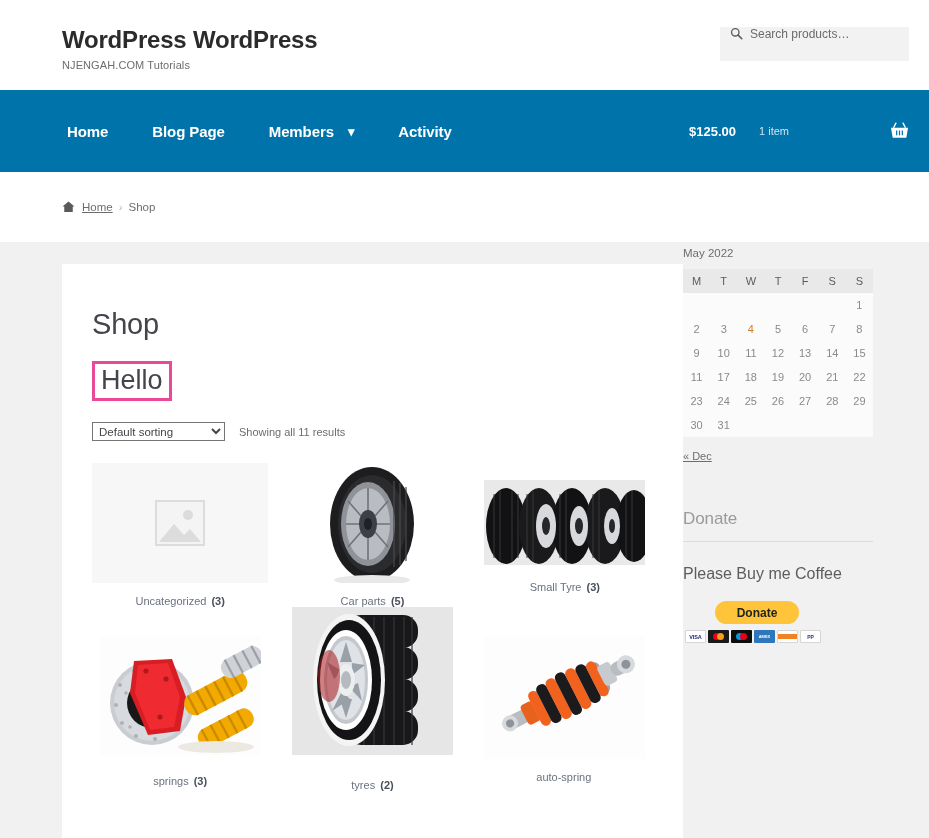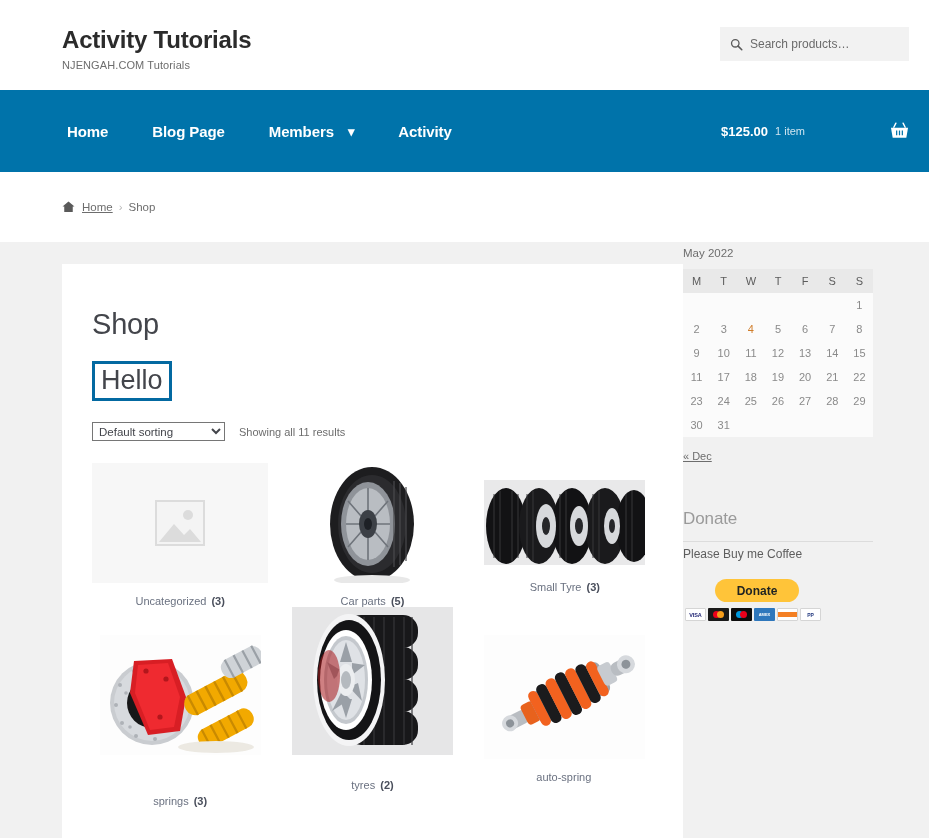--- a/index.html
+++ b/index.html
@@ -39,21 +39,21 @@
     letter-spacing: 0.1px;
   }
   .header-search {
     position: absolute;
     right: 20px;
     top: 27px;
     width: 189px;
     height: 34px;
     background: #f2f2f2;
     display: flex;
-    align-items: center;
+    align-items: flex-start;
     padding: 0 10px;
   }
   .header-search .srch-icon {
     width: 13px; height: 13px;
     margin-right: 7px;
     flex: 0 0 auto;
     display: block;
   }
   .header-search input {
     border: none;
@@ -101,21 +101,21 @@
     font-weight: bold;
     line-height: 1;
   }
   .cart-area {
     position: absolute;
     right: 20px;
     top: 0;
     height: 82px;
     display: flex;
     align-items: center;
-    gap: 0;
+    gap: 16px;
   }
   .cart-amount {
     color: #ffffff;
     font-size: 13px;
     font-weight: bold;
   }
   .cart-count {
     color: #cfe5f0;
     font-size: 11px;
     margin-left: 7px;
@@ -165,21 +165,21 @@
   }
   .page-title {
     font-size: 29px;
     font-weight: normal;
     color: #43454b;
     margin: 16px 0 0 0;
     letter-spacing: -0.2px;
   }
   .hello-box {
     display: inline-block;
-    border: 3px solid #0369a1;
+    border: 3px solid #ec4899;
     padding: 0px 6px 2px 6px;
     margin-top: 20px;
     font-size: 27px;
     color: #43454b;
     line-height: 1.2;
   }
   .shop-toolbar {
     margin-top: 21px;
     display: flex;
     align-items: center;
@@ -280,23 +280,23 @@
   .widget-heading {
     font-size: 17px;
     font-weight: normal;
     color: #9a9a9a;
     padding-bottom: 12px;
     border-bottom: 1px solid #dcdcdc;
     margin: 0;
     letter-spacing: -0.1px;
   }
   .donate-text {
-    font-size: 12px;
+    font-size: 16px;
     color: #5d5d5d;
-    margin-top: 5px;
+    margin-top: 23px;
   }
   .donate-btn-wrap {
     margin-top: 18px;
     display: flex;
     flex-direction: column;
     align-items: center;
     width: 132px;
     margin-left: 8px;
   }
   .donate-btn {
@@ -344,21 +344,21 @@
   .mo-dots i:last-child { background:#eb001b; margin-left:-3px; }
   .amex-txt { color:#fff; font-size:4px; font-weight:bold; }
   .disc-bar { width:100%; height:5px; background:#f48024; }
   .pp-txt { color:#253b80; font-size:5px; font-weight:bold; }
 </style>
 </head>
 <body>
 
 <header class="site-header">
   <div class="site-branding">
-    <h1 class="site-title">Activity Tutorials</h1>
+    <h1 class="site-title">WordPress WordPress</h1>
     <div class="site-description">NJENGAH.COM Tutorials</div>
   </div>
 
   <form class="header-search">
     <svg class="srch-icon" viewBox="0 0 16 16">
       <circle cx="6.5" cy="6.5" r="4.6" fill="none" stroke="#5a5a5a" stroke-width="1.6"></circle>
       <line x1="10" y1="10" x2="14.5" y2="14.5" stroke="#5a5a5a" stroke-width="1.9" stroke-linecap="round"></line>
     </svg>
     <input type="text" placeholder="Search products…" style="">
   </form>
@@ -559,21 +559,21 @@
             </g>
             <g transform="rotate(-28 140 28)">
               <rect x="120" y="18" width="44" height="20" rx="9" fill="#cfd3d7"></rect>
               <g stroke="#9aa0a6" stroke-width="2.2" fill="none">
                 <path d="M128 18 L128 38 M138 18 L138 38 M148 18 L148 38 M158 18 L158 38"></path>
               </g>
             </g>
             <ellipse cx="116" cy="112" rx="38" ry="6" fill="#ece9e2"></ellipse>
           </svg>
         </div>
-        <div class="cat-title" style="margin-top:40px">
+        <div class="cat-title" style="margin-top:20px">
           <span>springs</span>
           <span class="cnt">(3)</span>
         </div>
       </a>
 
       <a class="product" href="#">
         <div class="thumb" style="height:148px;align-self:stretch;margin-top:-28px">
           <svg width="161" height="148" viewBox="0 0 161 148" preserveAspectRatio="none">
             <rect width="161" height="148" fill="#e6e6e7"></rect>
             <g fill="#18181a">

